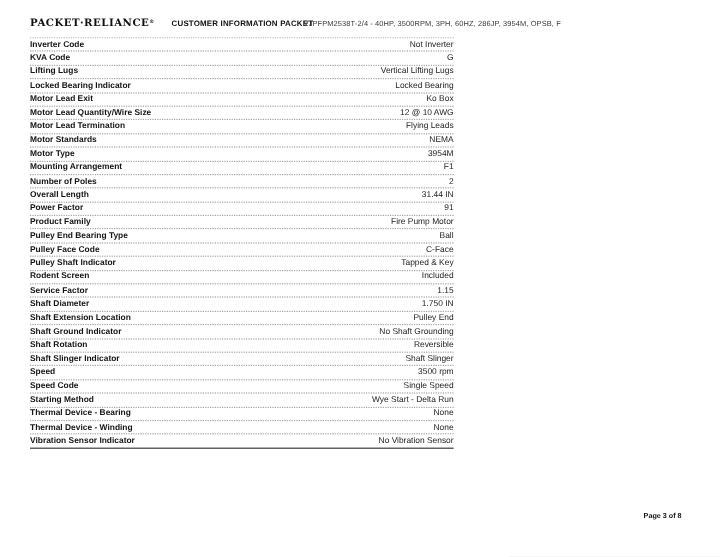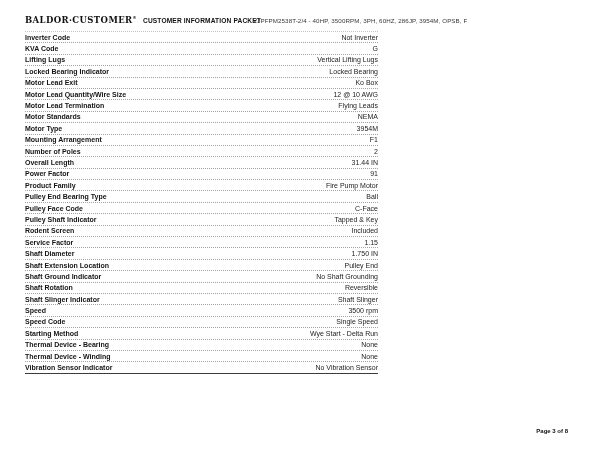--- a/index.html
+++ b/index.html
@@ -61,21 +61,21 @@
     font-size: 6px; font-weight: bold; color: #111;
     white-space: nowrap;
   }
 </style>
 </head>
 <body>
 
 <div class="page">
 
   <div class="header">
-    <div class="logo"><span>BALDOR·CUSTOMER</span><sup>®</sup></div>
+    <div class="logo"><span>PACKET·RELIANCE</span><sup>®</sup></div>
     <div class="doc-title">CUSTOMER INFORMATION PACKET</div>
     <div class="product-spec">VJPFPM2538T-2/4 - 40HP, 3500RPM, 3PH, 60HZ, 286JP, 3954M, OPSB, F</div>
   </div>
 
   <div class="spec-table">
 
       <div class="row">
         <span class="label">Inverter Code</span>
         <span class="value">Not Inverter</span>
       </div>

